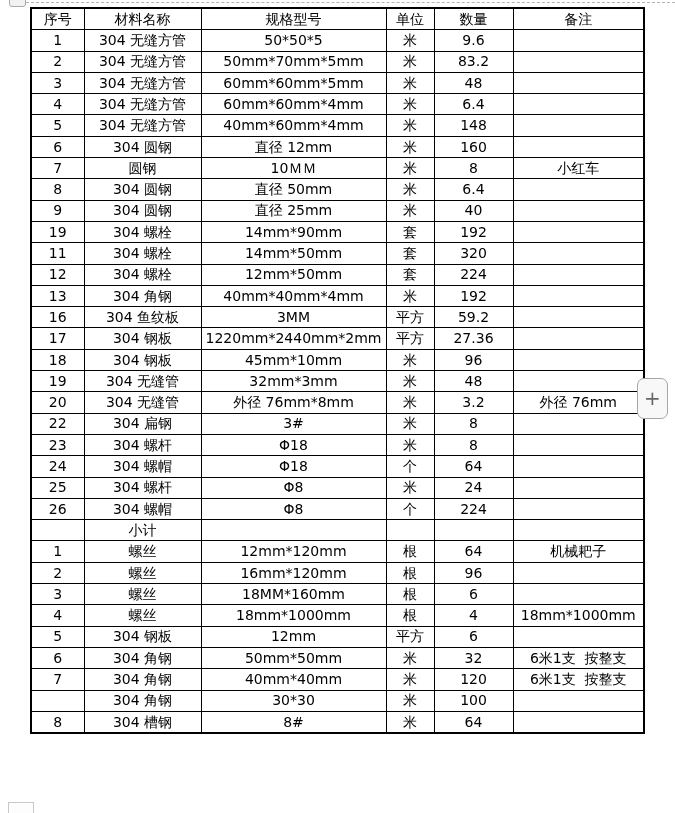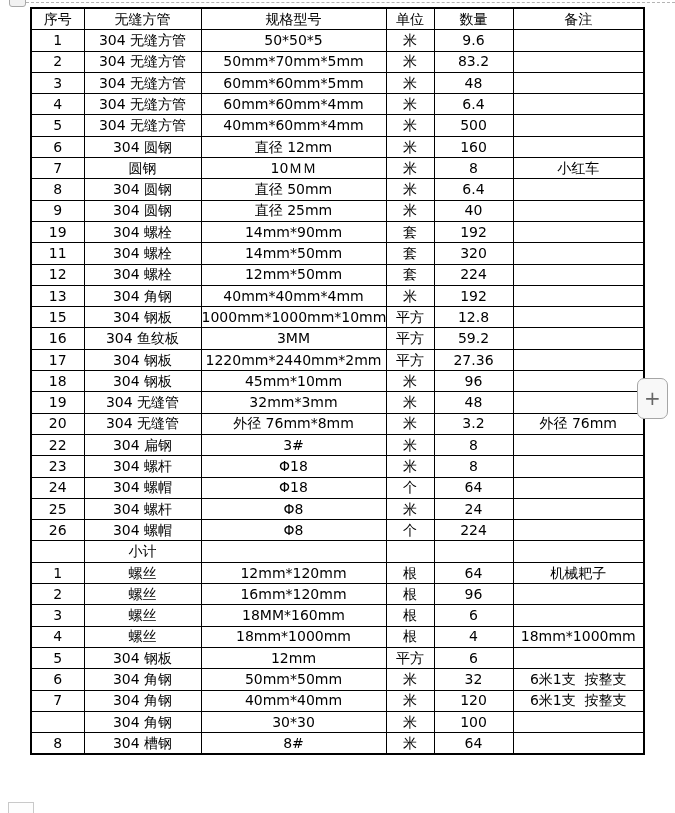--- a/index.html
+++ b/index.html
@@ -67,21 +67,21 @@
       <col style="width:53px">
       <col style="width:117px">
       <col style="width:185px">
       <col style="width:48px">
       <col style="width:79px">
       <col style="width:131px">
     </colgroup>
     <thead>
       <tr>
         <th>序号</th>
-        <th>无缝方管</th>
+        <th>材料名称</th>
         <th>规格型号</th>
         <th>单位</th>
         <th>数量</th>
         <th>备注</th>
       </tr>
     </thead>
     <tbody>
         <tr>
           <td>1</td>
           <td>304 无缝方管</td>
@@ -112,21 +112,21 @@
           <td>60mm*60mm*4mm</td>
           <td>米</td>
           <td>6.4</td>
           <td></td>
         </tr>
         <tr>
           <td>5</td>
           <td>304 无缝方管</td>
           <td>40mm*60mm*4mm</td>
           <td>米</td>
-          <td>500</td>
+          <td>148</td>
           <td></td>
         </tr>
         <tr>
           <td>6</td>
           <td>304 圆钢</td>
           <td>直径 12mm</td>
           <td>米</td>
           <td>160</td>
           <td></td>
         </tr>
@@ -177,28 +177,20 @@
           <td>套</td>
           <td>224</td>
           <td></td>
         </tr>
         <tr>
           <td>13</td>
           <td>304 角钢</td>
           <td>40mm*40mm*4mm</td>
           <td>米</td>
           <td>192</td>
-          <td></td>
-        </tr>
-        <tr>
-          <td>15</td>
-          <td>304 钢板</td>
-          <td>1000mm*1000mm*10mm</td>
-          <td>平方</td>
-          <td>12.8</td>
           <td></td>
         </tr>
         <tr>
           <td>16</td>
           <td>304 鱼纹板</td>
           <td>3MM</td>
           <td>平方</td>
           <td>59.2</td>
           <td></td>
         </tr>

